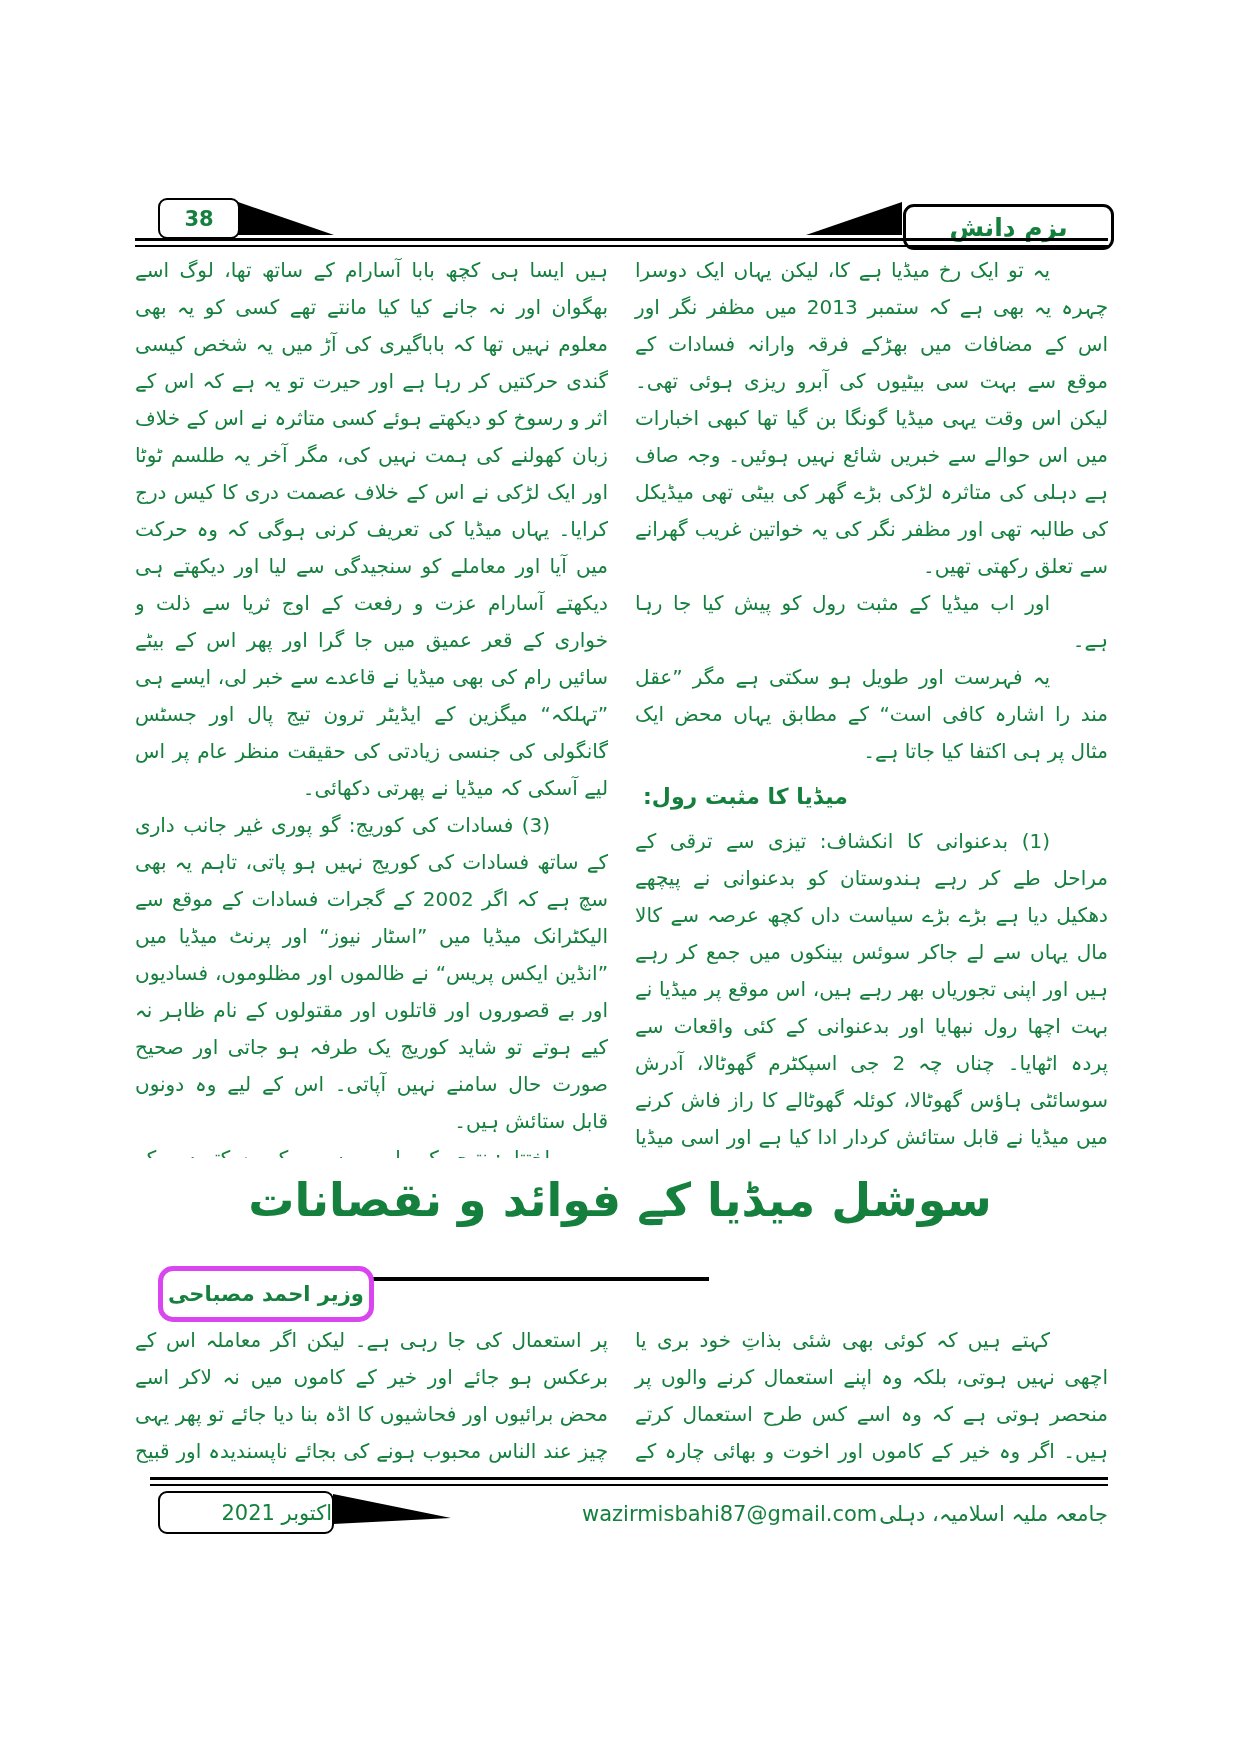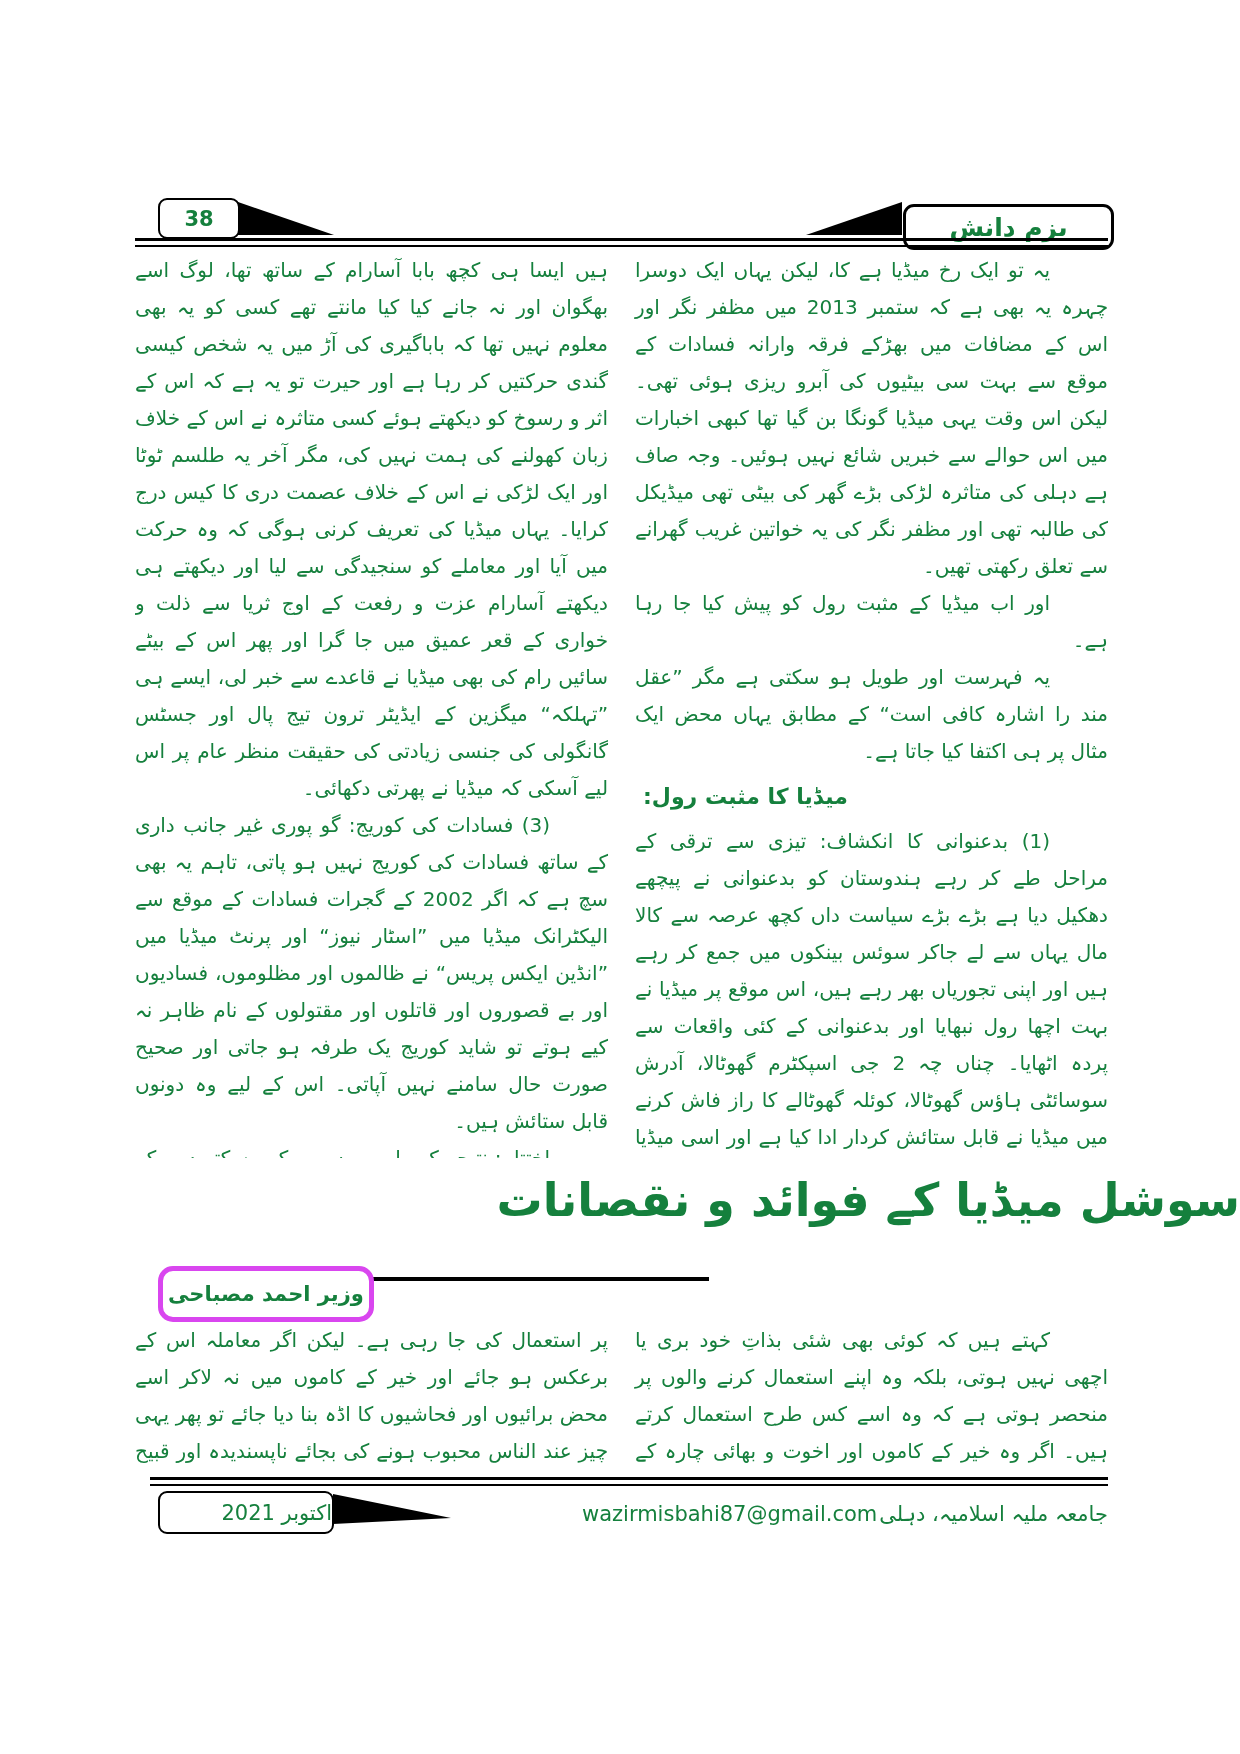--- a/index.html
+++ b/index.html
@@ -46,21 +46,21 @@
   .col p{margin:0;}
   .col p.indent{text-indent:58px;}
   .col h3{
     margin:8px;font-size:22px;line-height:37px;font-weight:bold;
     text-align:left;text-indent:26px;
   }
   .col b{font-weight:normal;}
   
   .big-title{
     position:absolute;left:0;top:1160px;width:100%;
-    margin:0;direction:rtl;
+    margin:0;text-align:center;direction:rtl;
     font-size:46px;line-height:80px;font-weight:bold;
   }
   .author-row{position:absolute;left:158px;top:1266px;width:950px;height:48px;}
   .author-box{
     position:absolute;left:0;top:0;width:206px;height:46px;
     border:5px solid #d946ef;border-radius:15px;background:#fff;
     display:flex;align-items:center;justify-content:center;
     font-size:21px;font-weight:bold;direction:rtl;z-index:2;
   }
   .author-line{position:absolute;left:204px;top:11px;width:347px;height:4px;background:#000;}

